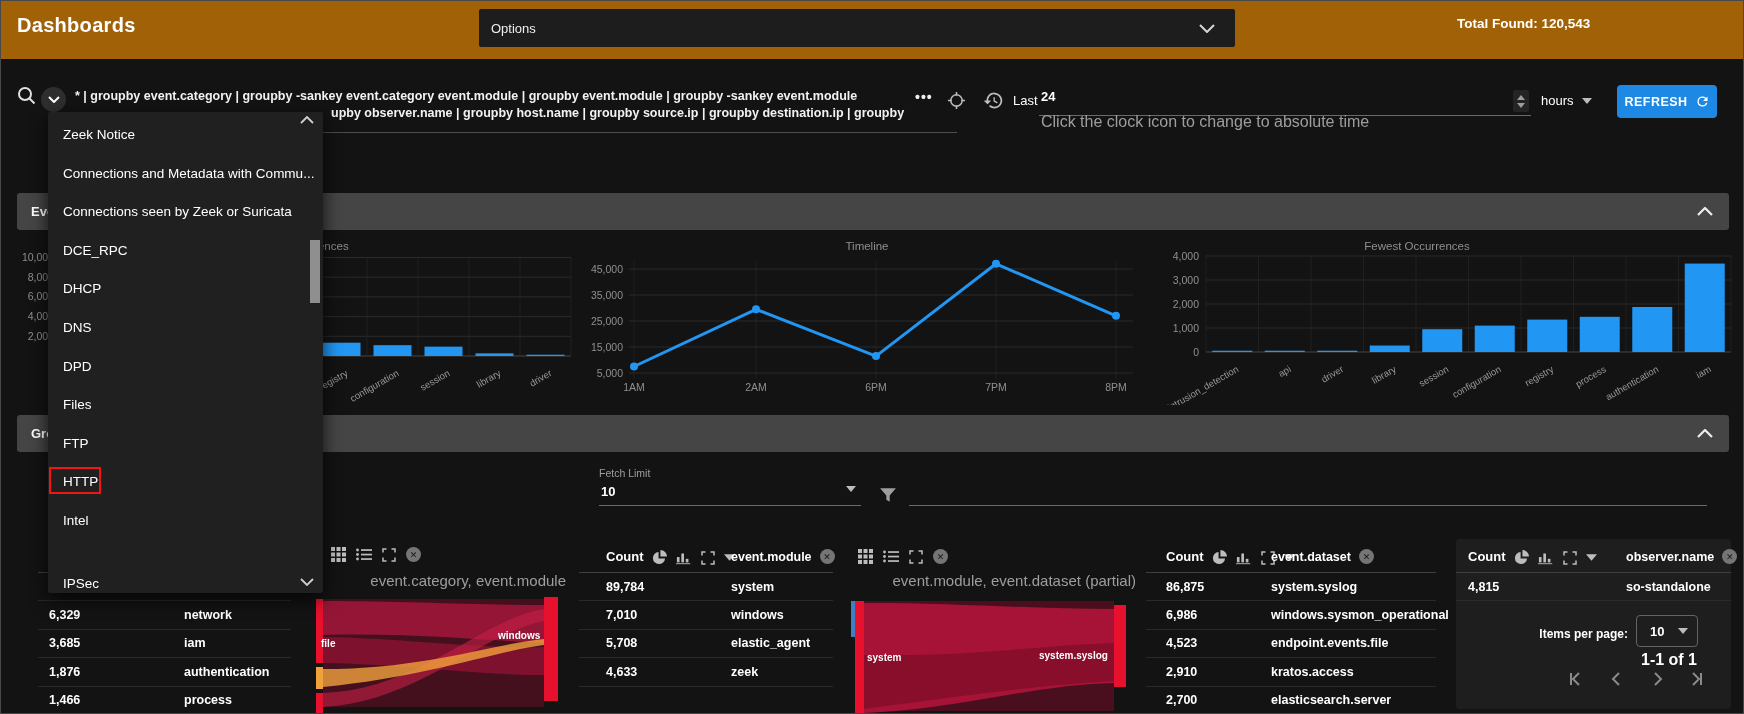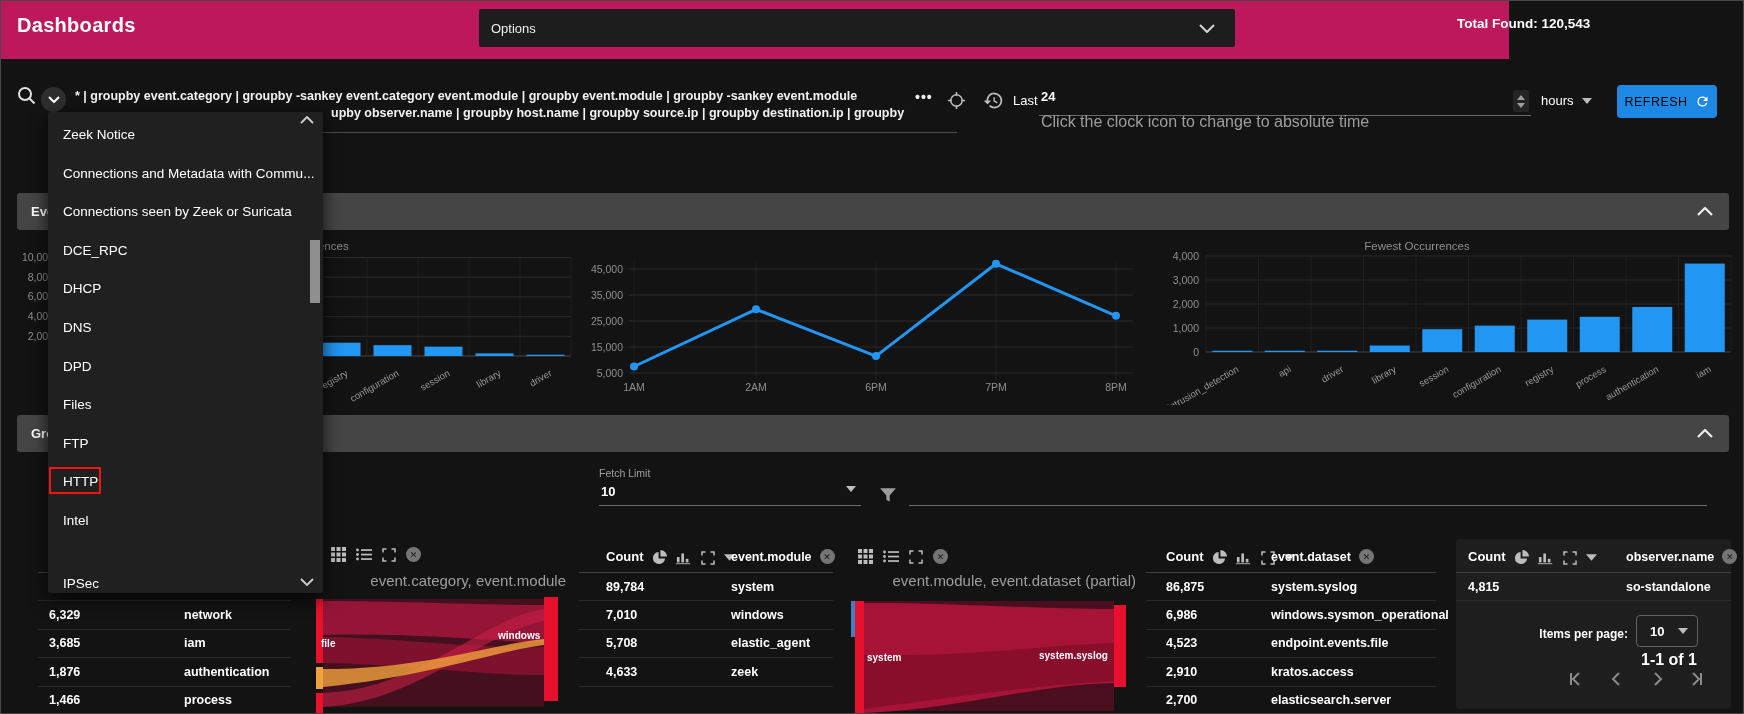--- a/index.html
+++ b/index.html
@@ -2,21 +2,21 @@
 <html><head>
 <meta charset="utf-8">
 <style>
 *{margin:0;padding:0;box-sizing:border-box}
 html,body{background:#000}
 #root{position:relative;width:1744px;height:714px;overflow:hidden;background:#131313;
   border:1px solid #484848;font-family:"Liberation Sans","DejaVu Sans",sans-serif;color:#fff}
 svg text{font-family:"Liberation Sans","DejaVu Sans",sans-serif}
 .abs{position:absolute}
 
-#topbar{position:absolute;left:0;top:0;width:1508px;height:58px;background:#be185d}
+#topbar{position:absolute;left:0;top:0;width:1744px;height:58px;background:#a16207}
 #page-title{position:absolute;left:16px;top:13px;font-size:20px;font-weight:700;letter-spacing:.3px}
 #options-bar{position:absolute;left:478px;top:8px;width:756px;height:38px;background:#1d1d1d;border-radius:2px;display:flex;align-items:center}
 #options-bar .lbl{margin-left:12px;font-size:13px;color:#eee}
 #options-bar .chev{margin-left:auto;margin-right:20px;display:flex}
 #total-found{position:absolute;left:1456px;top:15px;font-size:13.5px;font-weight:700;white-space:nowrap}
 #total-found span{font-weight:700}
 
 #search-icon{position:absolute;left:16px;top:85px}
 #dd-toggle{position:absolute;left:40px;top:86px;width:25px;height:25px;border-radius:50%;background:#2e2e2e;display:flex;align-items:center;justify-content:center}
 .qline{position:absolute;font-size:12.5px;font-weight:600;white-space:nowrap;color:#f2f2f2}
@@ -28,22 +28,22 @@
 #history-icon{position:absolute;left:982px;top:89px}
 #last-label{position:absolute;left:1012px;top:92px;font-size:13px}
 #time-input{position:absolute;left:1040px;top:88px;width:460px;background:transparent;border:none;outline:none;color:#fff;font-size:13px;font-weight:600;font-family:inherit}
 #time-underline{position:absolute;left:1038px;top:114px;width:492px;height:1px;background:#6a6a6a}
 #time-spinner{position:absolute;left:1512px;top:89px;width:16px;height:22px;background:#242424;border-radius:2px;display:flex;flex-direction:column;align-items:center;justify-content:center;gap:3px}
 .tri-up{width:0;height:0;border-left:4px solid transparent;border-right:4px solid transparent;border-bottom:5px solid #9e9e9e}
 .tri-down{width:0;height:0;border-left:4px solid transparent;border-right:4px solid transparent;border-top:5px solid #9e9e9e}
 #helper-text{position:absolute;left:1040px;top:112px;font-size:16px;color:#9e9e9e}
 #hours-select{position:absolute;left:1540px;top:92px;font-size:13px;display:flex;align-items:center;gap:8px}
 .sel-chev{width:0;height:0;border-left:5px solid transparent;border-right:5px solid transparent;border-top:6px solid #bdbdbd}
-#refresh-btn{position:absolute;left:1616px;top:84px;width:100px;height:33px;background:#1e88e5;border:none;border-radius:4px;color:#000000;
-  font-size:12.5px;font-weight:400;letter-spacing:.5px;display:flex;align-items:center;justify-content:center;gap:7px;font-family:inherit;cursor:pointer}
+#refresh-btn{position:absolute;left:1616px;top:84px;width:100px;height:33px;background:#1e88e5;border:none;border-radius:4px;color:#ffffff;
+  font-size:12.5px;font-weight:700;letter-spacing:.5px;display:flex;align-items:center;justify-content:center;gap:7px;font-family:inherit;cursor:pointer}
 
 .section-bar{position:absolute;left:16px;width:1712px;height:37px;background:#454545;border-radius:3px;display:flex;align-items:center}
 .section-bar .slbl{margin-left:14px;font-size:13px;font-weight:600}
 .sec-chev{margin-left:auto;margin-right:16px;display:flex}
 
 .chart{position:absolute;height:168px}
 .chart .plot{position:absolute;left:0;top:0;right:0;bottom:0}
 .chart-title{position:absolute;top:3px;width:100%;text-align:center;color:#8f8f8f;font-size:11.5px;z-index:2}
 .tk{fill:#8f8f8f;font-size:10.5px}
 .xk{fill:#9a9a9a;font-size:9.5px}
@@ -203,20 +203,21 @@
           <text transform="translate(382.5,138) rotate(-30)" text-anchor="end" class="xk">configuration</text>
           <rect x="407.5" y="109.6425" width="38" height="9.3575" fill="#2196f3"></rect>
           <text transform="translate(433.5,138) rotate(-30)" text-anchor="end" class="xk">session</text>
           <rect x="458.5" y="116.3405" width="38" height="2.6595" fill="#2196f3"></rect>
           <text transform="translate(484.5,138) rotate(-30)" text-anchor="end" class="xk">library</text>
           <rect x="509.5" y="117.7" width="38" height="1.3" fill="#2196f3"></rect>
           <text transform="translate(535.5,138) rotate(-30)" text-anchor="end" class="xk">driver</text>
         </svg></div>
   </div>
   <div class="chart" style="left:586px;top:236px;width:560px">
+    <div class="chart-title">Timeline</div>
     <div class="plot"><svg width="560" height="168">
           <line x1="47" y1="24" x2="47" y2="142" stroke="#202020"></line>
           <line x1="169" y1="24" x2="169" y2="142" stroke="#202020"></line>
           <line x1="289" y1="24" x2="289" y2="142" stroke="#202020"></line>
           <line x1="409" y1="24" x2="409" y2="142" stroke="#202020"></line>
           <line x1="529" y1="24" x2="529" y2="142" stroke="#202020"></line>
           <line x1="42" y1="32" x2="546" y2="32" stroke="#2b2b2b"></line>
           <text x="36" y="35.5" text-anchor="end" class="tk">45,000</text>
           <line x1="42" y1="58" x2="546" y2="58" stroke="#2b2b2b"></line>
           <text x="36" y="61.5" text-anchor="end" class="tk">35,000</text>

